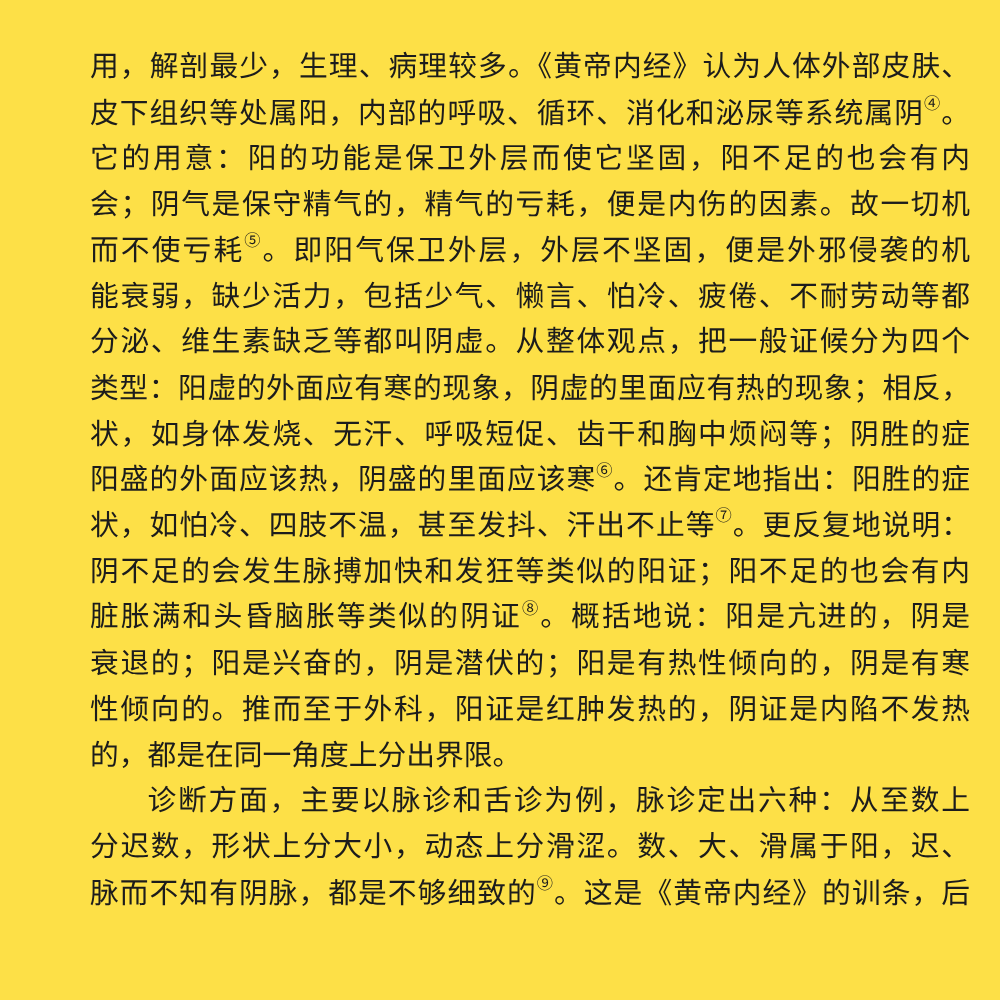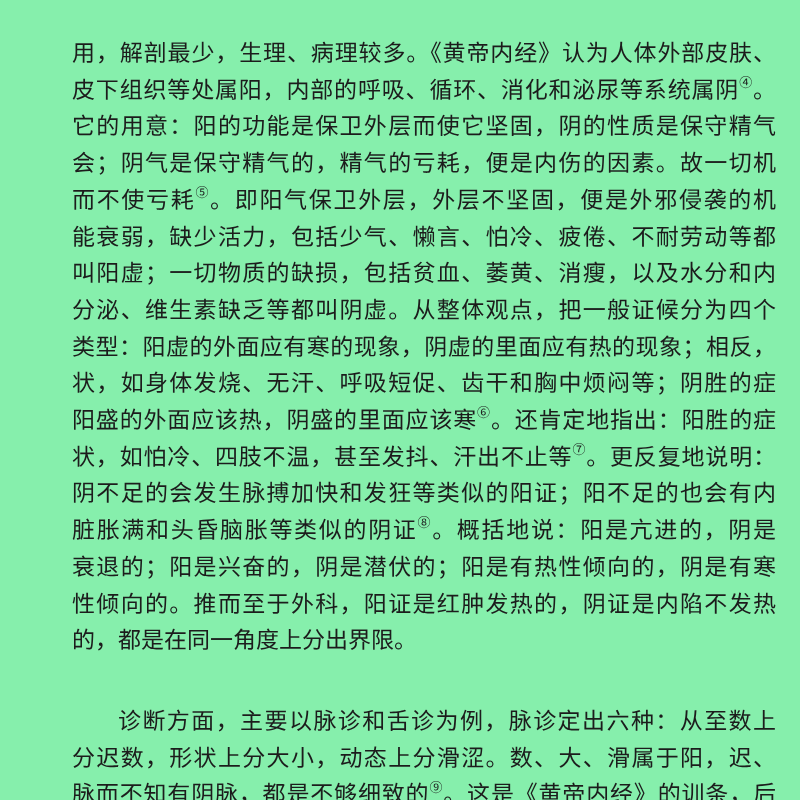--- a/index.html
+++ b/index.html
@@ -4,21 +4,21 @@
 <style>
   html, body {
     margin: 0;
     padding: 0;
     background: #ffffff;
   }
   .page {
     position: relative;
     width: 800px;
     height: 800px;
-    background: #86efac;
+    background: #fde047;
     overflow: hidden;
   }
   .text-block {
     position: absolute;
     left: 72px;
     top: 36px;
     width: 704px;
     font-family: "Liberation Serif", "DejaVu Serif", serif;
     font-size: 23px;
     line-height: 36.7px;
@@ -29,43 +29,41 @@
     text-align: justify;
     text-align-last: justify;
     white-space: normal;
   }
   .line.short {
     text-align: right;
     text-align-last: left;
   }
   .line.indent {
     text-indent: 2em;
-    margin-top: 44px;
   }
   sup.fn {
     font-size: 13px;
     line-height: 0;
     vertical-align: super;
     position: relative;
     top: -2px;
     letter-spacing: 0;
   }
 </style>
 </head>
 <body>
 
 <div class="page">
   <div class="text-block" id="text-block" style="color: rgb(28, 28, 28);">
       <div class="line">用，解剖最少，生理、病理较多。《黄帝内经》认为人体外部皮肤、</div>
       <div class="line">皮下组织等处属阳，内部的呼吸、循环、消化和泌尿等系统属阴<sup class="fn">④</sup>。</div>
-      <div class="line">它的用意：阳的功能是保卫外层而使它坚固，阴的性质是保守精气</div>
+      <div class="line">它的用意：阳的功能是保卫外层而使它坚固，阳不足的也会有内</div>
       <div class="line">会；阴气是保守精气的，精气的亏耗，便是内伤的因素。故一切机</div>
       <div class="line">而不使亏耗<sup class="fn">⑤</sup>。即阳气保卫外层，外层不坚固，便是外邪侵袭的机</div>
       <div class="line">能衰弱，缺少活力，包括少气、懒言、怕冷、疲倦、不耐劳动等都</div>
-      <div class="line">叫阳虚；一切物质的缺损，包括贫血、萎黄、消瘦，以及水分和内</div>
       <div class="line">分泌、维生素缺乏等都叫阴虚。从整体观点，把一般证候分为四个</div>
       <div class="line">类型：阳虚的外面应有寒的现象，阴虚的里面应有热的现象；相反，</div>
       <div class="line">状，如身体发烧、无汗、呼吸短促、齿干和胸中烦闷等；阴胜的症</div>
       <div class="line">阳盛的外面应该热，阴盛的里面应该寒<sup class="fn">⑥</sup>。还肯定地指出：阳胜的症</div>
       <div class="line">状，如怕冷、四肢不温，甚至发抖、汗出不止等<sup class="fn">⑦</sup>。更反复地说明：</div>
       <div class="line">阴不足的会发生脉搏加快和发狂等类似的阳证；阳不足的也会有内</div>
       <div class="line">脏胀满和头昏脑胀等类似的阴证<sup class="fn">⑧</sup>。概括地说：阳是亢进的，阴是</div>
       <div class="line">衰退的；阳是兴奋的，阴是潜伏的；阳是有热性倾向的，阴是有寒</div>
       <div class="line">性倾向的。推而至于外科，阳证是红肿发热的，阴证是内陷不发热</div>
       <div class="line short">的，都是在同一角度上分出界限。</div>

